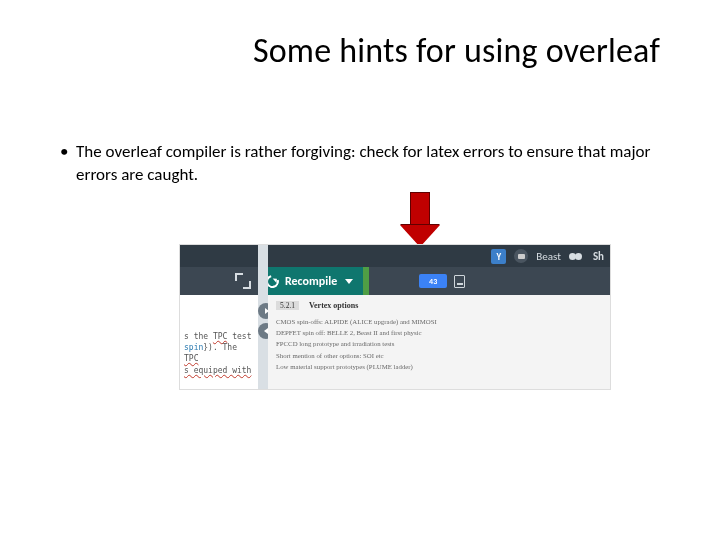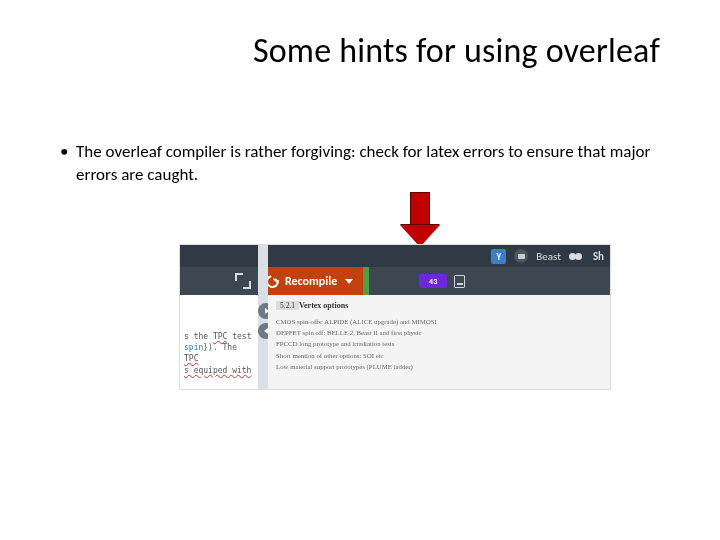--- a/index.html
+++ b/index.html
@@ -23,43 +23,43 @@
   .share-icon::before, .share-icon::after { content: ""; position: absolute; width: 7px; height: 7px; background: #d7dde2; border-radius: 50%; top: 3px; }
   .share-icon::before { left: 0; }
   .share-icon::after { left: 6px; }
   .share-label { color: #d7dde2; font-size: 11px; font-weight: 600; }
   .toolbar { height: 28px; background: #3c4752; position: relative; display: flex; align-items: center; }
   .tool-left { width: 78px; height: 28px; display: flex; align-items: center; justify-content: flex-end; padding-right: 8px; }
   .expand-icon { width: 14px; height: 14px; position: relative; }
   .expand-icon::before, .expand-icon::after { content: ""; position: absolute; width: 6px; height: 6px; border: 2px solid #d7dde2; }
   .expand-icon::before { left: -1px; top: -1px; border-right: none; border-bottom: none; }
   .expand-icon::after { right: -1px; bottom: -1px; border-left: none; border-top: none; }
-  .recompile { height: 28px; background: #c2410c; display: flex; align-items: center; padding: 0 10px 0 8px; gap: 6px; }
+  .recompile { height: 28px; background: #0f766e; display: flex; align-items: center; padding: 0 10px 0 8px; gap: 6px; }
   .recompile-icon { width: 13px; height: 13px; border: 2px solid #fff; border-radius: 50%; border-top-color: transparent; transform: rotate(30deg); position: relative; }
   .recompile-icon::after { content: ""; position: absolute; top: -3px; right: -1px; border: 3px solid transparent; border-bottom-color: #fff; transform: rotate(20deg); }
   .recompile-label { color: #fff; font-weight: 700; font-size: 12px; }
   .recompile-caret { width: 0; height: 0; border-left: 4px solid transparent; border-right: 4px solid transparent; border-top: 5px solid #fff; margin-left: 2px; }
   .divider { width: 56px; height: 28px; background: linear-gradient(90deg, #4f9e45 0, #4f9e45 6px, #3c4752 6px); }
   .errors { width: 28px; height: 28px; display: flex; align-items: center; justify-content: center; position: relative; }
-  .errors-badge { width: 40px; height: 14px; background: #6d28d9; border-radius: 2px; color: #fff; font-size: 8px; font-weight: 700; display: flex; align-items: center; justify-content: center; }
+  .errors-badge { width: 40px; height: 14px; background: #3b82f6; border-radius: 2px; color: #fff; font-size: 8px; font-weight: 700; display: flex; align-items: center; justify-content: center; }
   .dl { width: 24px; height: 28px; display: flex; align-items: center; justify-content: center; }
   .dl-icon { width: 11px; height: 13px; border: 1.5px solid #cfd6db; border-radius: 1px; position: relative; }
   .dl-icon::after { content: ""; position: absolute; width: 6px; height: 2px; background: #cfd6db; left: 2px; bottom: 2px; }
   .splitter { position: absolute; left: 78px; top: 0; width: 10px; height: 144px; background: #d9dfe4; }
   .chev { position: absolute; left: 78px; width: 16px; height: 16px; background: #6d7a85; border-radius: 50%; display: flex; align-items: center; justify-content: center; }
   .chev1 { top: 58px; }
   .chev2 { top: 78px; }
   .chev::after { content: ""; width: 0; height: 0; border-top: 3px solid transparent; border-bottom: 3px solid transparent; }
   .chev1::after { border-left: 4px solid #fff; margin-left: 1px; }
   .chev2::after { border-right: 4px solid #fff; margin-right: 1px; }
   .code-pane { position: absolute; left: 0; top: 50px; width: 78px; height: 94px; background: #fff; padding: 36px 4px 0 4px; font-family: "Lucida Console", monospace; font-size: 8px; color: #555; overflow: hidden; line-height: 1.4; }
   .code-pane .kw { color: #2a7ab0; }
   .code-pane .err { text-decoration: underline wavy #c0392b; text-decoration-thickness: 1px; text-underline-offset: 1px; margin-top: 20px; }
   .pdf-pane { position: absolute; left: 88px; top: 50px; right: 0; height: 94px; background: #f4f4f4; padding: 6px 8px 0 8px; font-family: Georgia, serif; font-size: 7.5px; color: #555; }
-  .pdf-heading { display: flex; }
+  .pdf-heading { display: flex; gap: 10px; }
   .pdf-secnum { background: #dcdcdc; padding: 0 4px; font-size: 7.5px; color: #333; }
   .pdf-title { font-weight: 700; font-size: 8px; color: #333; }
   .pdf-body { margin-top: 6px; font-size: 6.8px; line-height: 1.65; color: #6a6a6a; }
 </style>
 </head>
 <body>
 
 <div class="slide">
   <h1 class="title">Some hints for using overleaf</h1>
 

